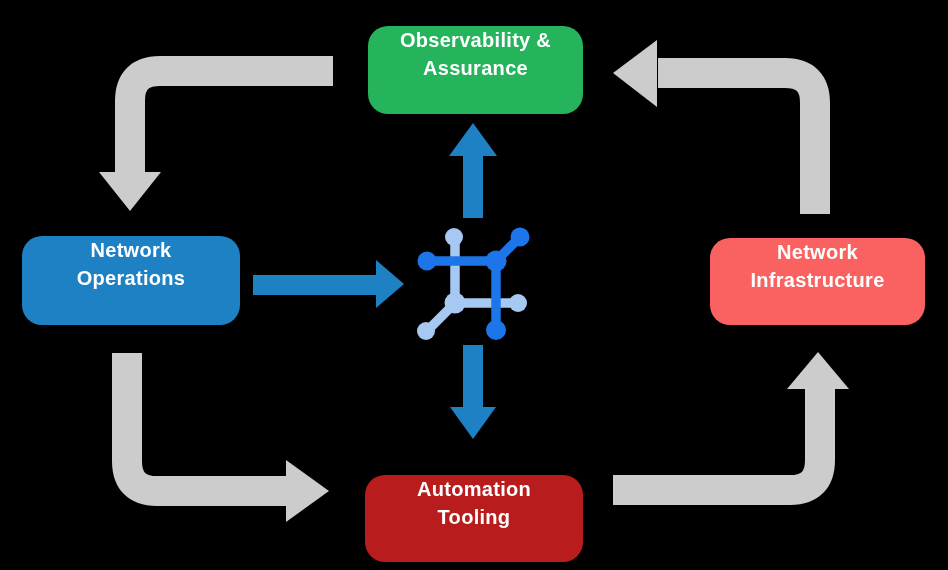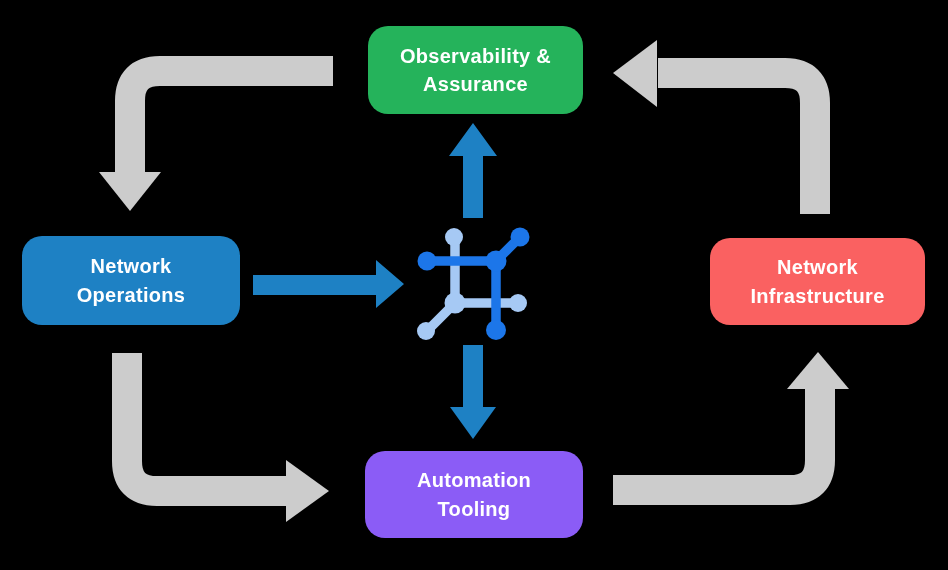--- a/index.html
+++ b/index.html
@@ -2,21 +2,21 @@
 <html><head>
 <meta charset="utf-8">
 <style>
   html,body{margin:0;padding:0;}
   body{width:948px;height:570px;overflow:hidden;font-family:"Liberation Sans",sans-serif;}
   #stage{position:relative;width:948px;height:570px;background:#000;}
   #arrow-layer{position:absolute;left:0;top:0;width:948px;height:570px;}
   .node{
     position:absolute;
     border-radius:20px;
-    display:flex;align-items:center;justify-content:center;
+    display:flex;align-items:flex-start;justify-content:center;
     color:#fff;
     font-size:20px;font-weight:600;letter-spacing:.3px;
     line-height:1.42;text-align:center;white-space:pre-line;
   }
   .node-observability{left:368px;top:26px;width:215px;height:88px;}
   .node-operations{left:22px;top:236px;width:218px;height:89px;}
   .node-infrastructure{left:710px;top:238px;width:215px;height:87px;}
   .node-automation{left:365px;top:451px;width:218px;height:87px;}
 </style>
 </head>
@@ -84,18 +84,18 @@
   <div class="node node-operations" style="background: rgb(30, 129, 196);">
     <span>Network
 Operations</span>
   </div>
 
   <div class="node node-infrastructure" style="background: rgb(250, 97, 97);">
     <span>Network
 Infrastructure</span>
   </div>
 
-  <div class="node node-automation" style="background: #8b5cf6;">
+  <div class="node node-automation" style="background: #b91c1c; margin-top: 24px;">
     <span>Automation
 Tooling</span>
   </div>
 
 </div>
 
 </body></html>

